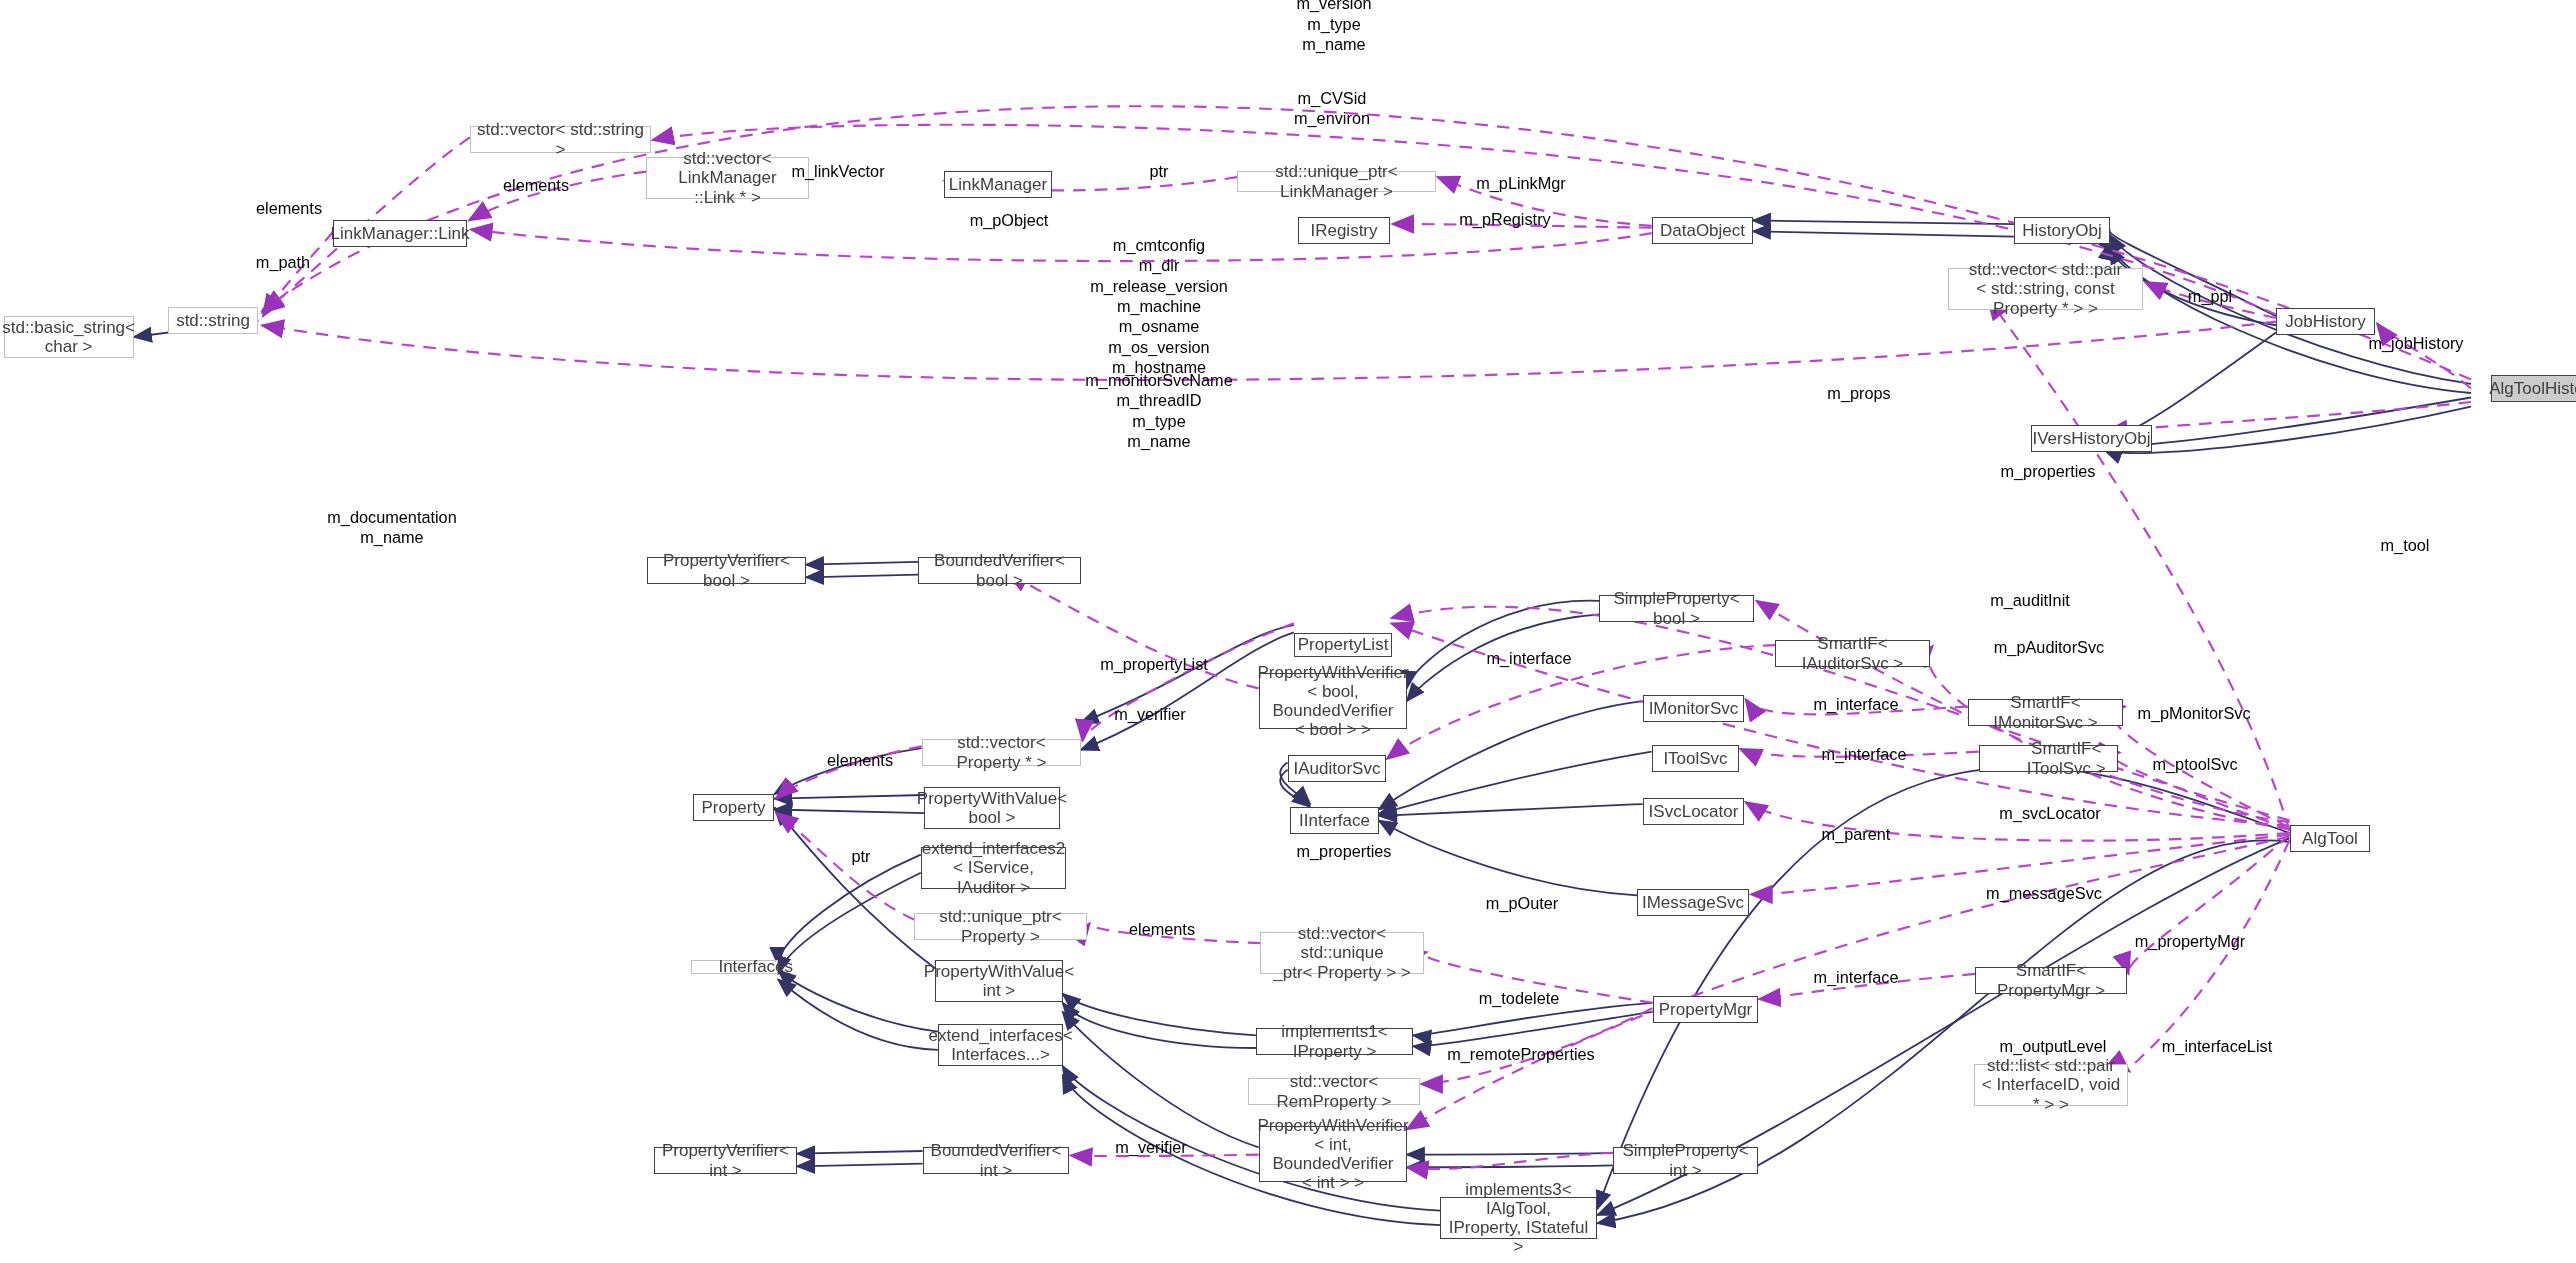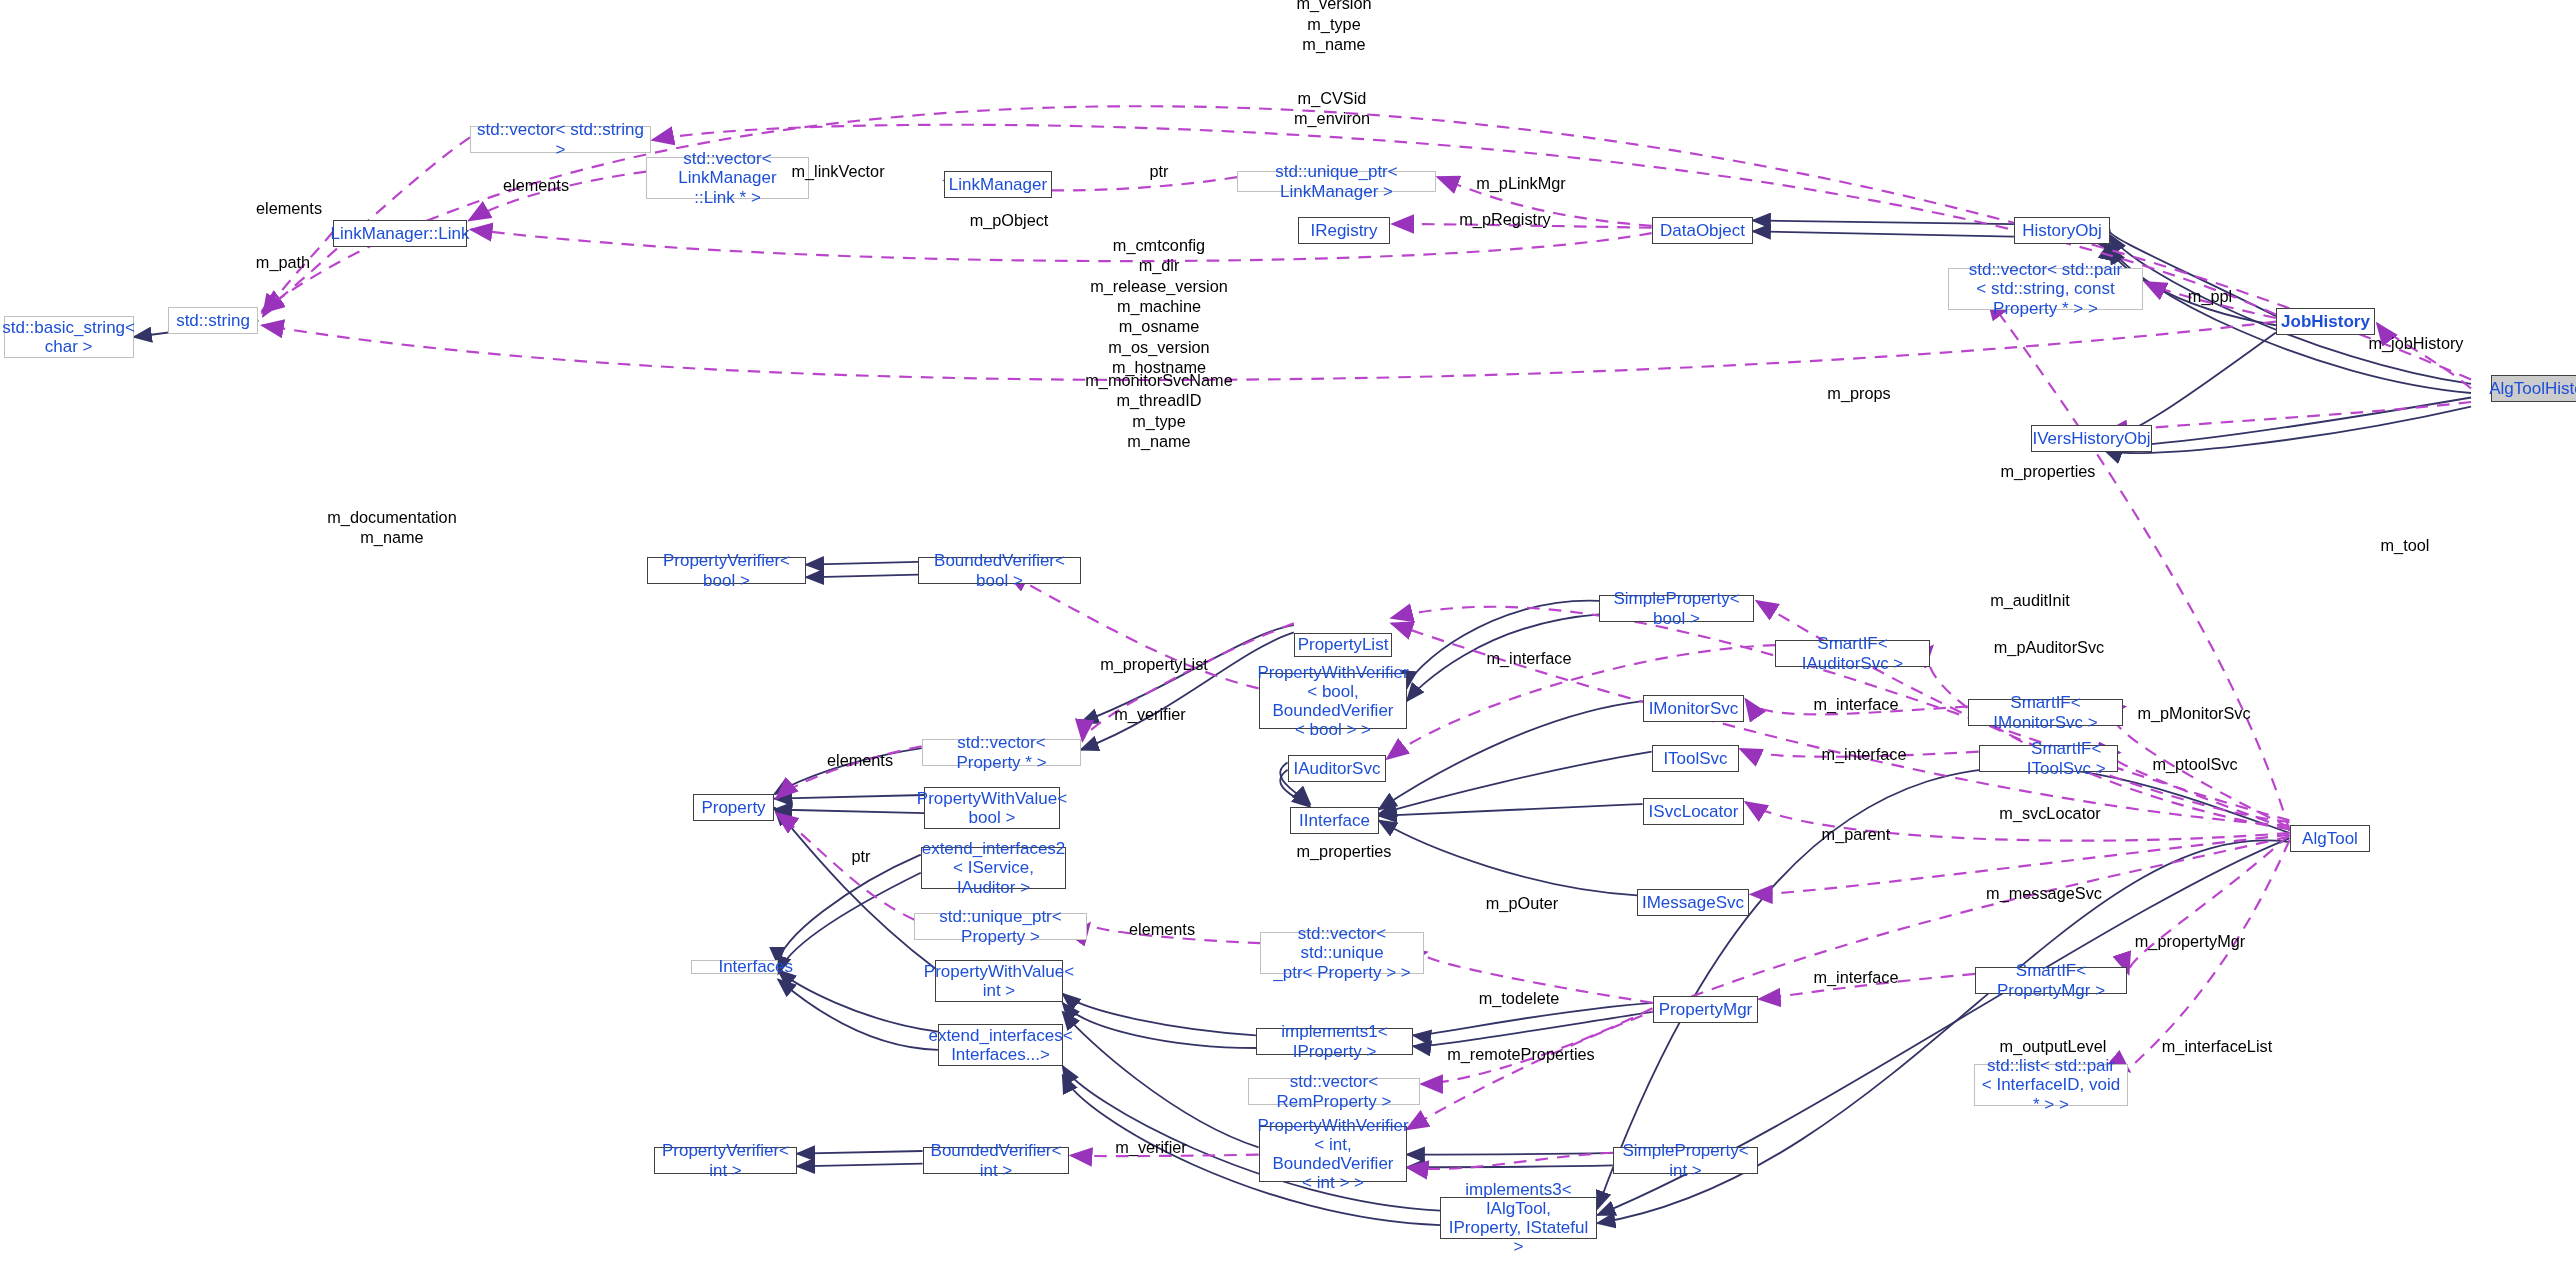--- a/index.html
+++ b/index.html
@@ -13,21 +13,21 @@
   }
   svg.edges{position:absolute;left:0;top:0;width:2576px;height:1263px;pointer-events:none;}
   .node{
     position:absolute;
     box-sizing:border-box;
     display:flex;
     align-items:center;
     justify-content:center;
     text-align:center;
     background:#ffffff;
-    color:#1d4ed8;
+    color:#404040;
     font-size:17px;
     line-height:1.12;
     white-space:pre-line;
     padding:0.9px 4.5px;
   }
   
   .node.cls{border:1.8px solid #404040;}
   
   .node.tpl{border:1.4px solid #c0c0c0;}
   .node.current{background:#cccccc;border:1.8px solid #404040;}
@@ -151,21 +151,21 @@
       <div class="node tpl" style="left: 470px; top: 126px; width: 181px; height: 27px;">std::vector&lt; std::string &gt;</div>
       <div class="node tpl" style="left: 646px; top: 157px; width: 163px; height: 42px;">std::vector&lt; LinkManager
 ::Link * &gt;</div>
       <div class="node cls" style="left: 944px; top: 171px; width: 108px; height: 27px;">LinkManager</div>
       <div class="node tpl" style="left: 1237px; top: 171px; width: 199px; height: 21px;">std::unique_ptr&lt; LinkManager &gt;</div>
       <div class="node cls" style="left: 1298px; top: 217px; width: 92px; height: 27px;">IRegistry</div>
       <div class="node cls" style="left: 1652px; top: 217px; width: 101px; height: 27px;">DataObject</div>
       <div class="node cls" style="left: 2014px; top: 217px; width: 96px; height: 27px;">HistoryObj</div>
       <div class="node tpl" style="left: 1948px; top: 268px; width: 195px; height: 42px;">std::vector&lt; std::pair
 &lt; std::string, const Property * &gt; &gt;</div>
-      <div class="node cls" style="left: 2276px; top: 308px; width: 99px; height: 27px; font-weight: bold;">JobHistory</div>
+      <div class="node cls" style="left: 2276px; top: 308px; width: 99px; height: 27px;">JobHistory</div>
       <div class="node current" style="left: 2471px; top: 375px; width: 105px; height: 27px; margin-left: 20px;">AlgToolHistory</div>
       <div class="node cls" style="left: 1983px; top: 425px; width: 121px; height: 27px; margin-left: 48px;">IVersHistoryObj</div>
       <div class="node cls" style="left: 647px; top: 557px; width: 159px; height: 27px;">PropertyVerifier&lt; bool &gt;</div>
       <div class="node cls" style="left: 918px; top: 557px; width: 163px; height: 27px;">BoundedVerifier&lt; bool &gt;</div>
       <div class="node cls" style="left: 1294px; top: 633px; width: 98px; height: 24px;">PropertyList</div>
       <div class="node cls" style="left: 1599px; top: 595px; width: 155px; height: 27px;">SimpleProperty&lt; bool &gt;</div>
       <div class="node cls" style="left: 1775px; top: 640px; width: 155px; height: 27px;">SmartIF&lt; IAuditorSvc &gt;</div>
       <div class="node cls" style="left: 1259px; top: 673px; width: 148px; height: 56px;">PropertyWithVerifier
 &lt; bool, BoundedVerifier
 &lt; bool &gt; &gt;</div>

